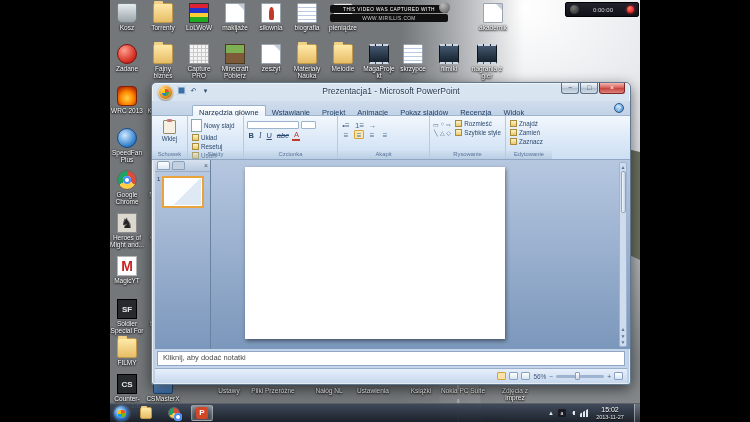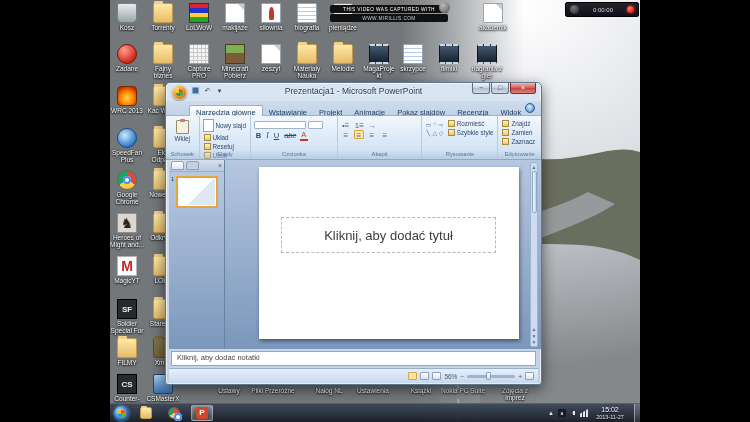--- a/index.html
+++ b/index.html
@@ -39,33 +39,33 @@
   #watermark::after{content:"";position:absolute;right:-2px;top:-3px;width:11px;height:11px;border-radius:50%;background:radial-gradient(circle at 35% 30%,#bbb,#555);}
   .wm-top{background:#101010;color:#fff;font-size:4.8px;letter-spacing:.4px;text-align:center;padding:1.5px 2px;border-radius:2px;}
   .wm-brand{background:linear-gradient(#3c3c3c,#121212);color:#fff;font-size:15px;font-weight:bold;font-style:italic;text-align:center;line-height:17px;border-radius:3px;margin-top:1px;text-shadow:0 0 4px #999;}
   .wm-bot{background:#101010;color:#ccc;font-size:4.8px;letter-spacing:.4px;text-align:center;padding:1.5px 2px;border-radius:2px;margin-top:1px;}
   
   #recorder{position:absolute;left:455px;top:2px;width:74px;height:15px;background:linear-gradient(#23232d,#101018);border:1px solid #000;border-radius:2px;display:flex;align-items:center;gap:3px;padding:0 4px;}
   #recorder .rec-logo{width:9px;height:9px;border-radius:50%;background:radial-gradient(circle at 35% 30%,#777,#222);}
   #recorder .rec-timer{color:#d8d8d8;font-size:6px;flex:1;text-align:center;}
   #recorder .rec-dot{width:7px;height:7px;border-radius:50%;background:radial-gradient(circle at 35% 30%,#ff7a6a,#d00);box-shadow:0 0 3px #f33;}
   
-  #ppt{position:absolute;left:55px;top:82px;width:377px;height:303px;background:linear-gradient(#dae5f2,#bfcfe2);border:1px solid #62788f;border-radius:5px 5px 3px 3px;box-shadow:0 4px 14px rgba(0,0,0,.55),inset 0 0 0 1px rgba(255,255,255,.6);}
+  #ppt{position:absolute;left:41px;top:82px;width:480px;height:303px;background:linear-gradient(#dae5f2,#bfcfe2);border:1px solid #62788f;border-radius:5px 5px 3px 3px;box-shadow:0 4px 14px rgba(0,0,0,.55),inset 0 0 0 1px rgba(255,255,255,.6);}
   #titlebar{position:relative;height:18px;}
   #orb{position:absolute;left:6px;top:2px;width:15px;height:15px;border-radius:50%;background:radial-gradient(circle at 35% 30%,#ffd97a,#e89a2f 45%,#9a5a14);box-shadow:inset 0 0 0 1px rgba(255,255,255,.5),0 1px 2px rgba(0,0,0,.4);}
   #orb::after{content:"";position:absolute;left:4px;top:4px;width:7px;height:7px;border-radius:50%;background:conic-gradient(#e44 0 25%,#4a4 0 50%,#28c 0 75%,#fc0 0);}
   #qat{position:absolute;left:25px;top:3px;display:flex;gap:3px;align-items:center;}
   #qat .qbtn{width:9px;height:9px;font-size:7px;line-height:9px;text-align:center;color:#2c4a6e;}
   #qat .qsave{background:#3a6ea5;border-radius:1px;box-shadow:inset 0 0 0 1.5px #cfe0f0;}
   .wtitle{position:absolute;left:0;right:0;top:3px;text-align:center;font-size:8.5px;color:#273a50;text-shadow:0 1px 0 rgba(255,255,255,.7);}
   #caption{position:absolute;right:5px;top:0;display:flex;}
   .cap{width:18px;height:11px;border:1px solid #5d7187;border-top:none;border-radius:0 0 3px 3px;background:linear-gradient(#f4f8fb,#c6d2df 50%,#aebdcc 50%,#d3dde8);font-size:7px;line-height:10px;text-align:center;color:#344a60;margin-left:1px;}
   .cap.close{width:26px;background:linear-gradient(#f6b8b0,#d6645c 45%,#c03b34 45%,#e0837c);color:#fff;border-color:#7c2a26;}
   
-  #tabrow{position:relative;height:15px;padding-left:23px;background:linear-gradient(#cfdcec,#c2d3e7);border-bottom:1px solid #9db4cf;white-space:nowrap;}
+  #tabrow{position:relative;height:15px;padding-left:40px;background:linear-gradient(#cfdcec,#c2d3e7);border-bottom:1px solid #9db4cf;white-space:nowrap;}
   .rtab{display:inline-block;font-size:7.5px;color:#1d3a5f;padding:2.5px 6px 2px;border-radius:2px 2px 0 0;}
   .rtab.active{background:linear-gradient(#fdfeff,#e7eff9);border:1px solid #98b0cc;border-bottom:none;color:#16324f;}
   #helpbtn{position:absolute;right:6px;top:2px;width:10px;height:10px;border-radius:50%;background:radial-gradient(circle at 35% 30%,#bfe0ff,#3e84c8);color:#fff;font-size:7px;line-height:10px;text-align:center;border:1px solid #2a5a8a;}
   
   #ribbon{position:relative;height:44px;display:flex;background:linear-gradient(#f2f7fd,#dcE9f7 55%,#cddff2);border-bottom:1px solid #8fa7c2;}
   .rgroup{position:relative;height:100%;border-right:1px solid #b7cade;padding:3px 3px 9px;}
   .rg-label{position:absolute;left:0;right:0;bottom:0;height:8px;font-size:5.8px;color:#5a7496;text-align:center;background:linear-gradient(rgba(190,208,228,.2),rgba(170,192,216,.55));}
   .rmini{font-size:6.3px;color:#2c4a6e;line-height:1.45;white-space:nowrap;padding:0 1px;}
   .rmini::before{content:"";display:inline-block;width:5px;height:5px;background:linear-gradient(#fdf3c9,#e8c86a);border:1px solid #a88c3c;margin-right:2px;vertical-align:-1px;}
   #g-schowek{width:36px;}
@@ -426,21 +426,20 @@
             <div class="ptab dim"></div>
             <div id="panelclose">×</div>
           </div>
           <div id="thumbwrap">
             <div id="thumbnum">1</div>
             <div id="thumb"></div>
           </div>
         </div>
         <div id="editor">
           <div id="slide">
-            <div id="ph-title">Kliknij, aby dodać tytuł</div>
           </div>
           <div id="vscroll">
             <div class="varr" style="top:1px;">▲</div>
             <div id="vthumb"></div>
             <div class="varr" style="bottom:14px;">▲</div>
             <div class="varr" style="bottom:7px;">▼</div>
             <div class="varr" style="bottom:1px;">▼</div>
           </div>
         </div>
       </div>

